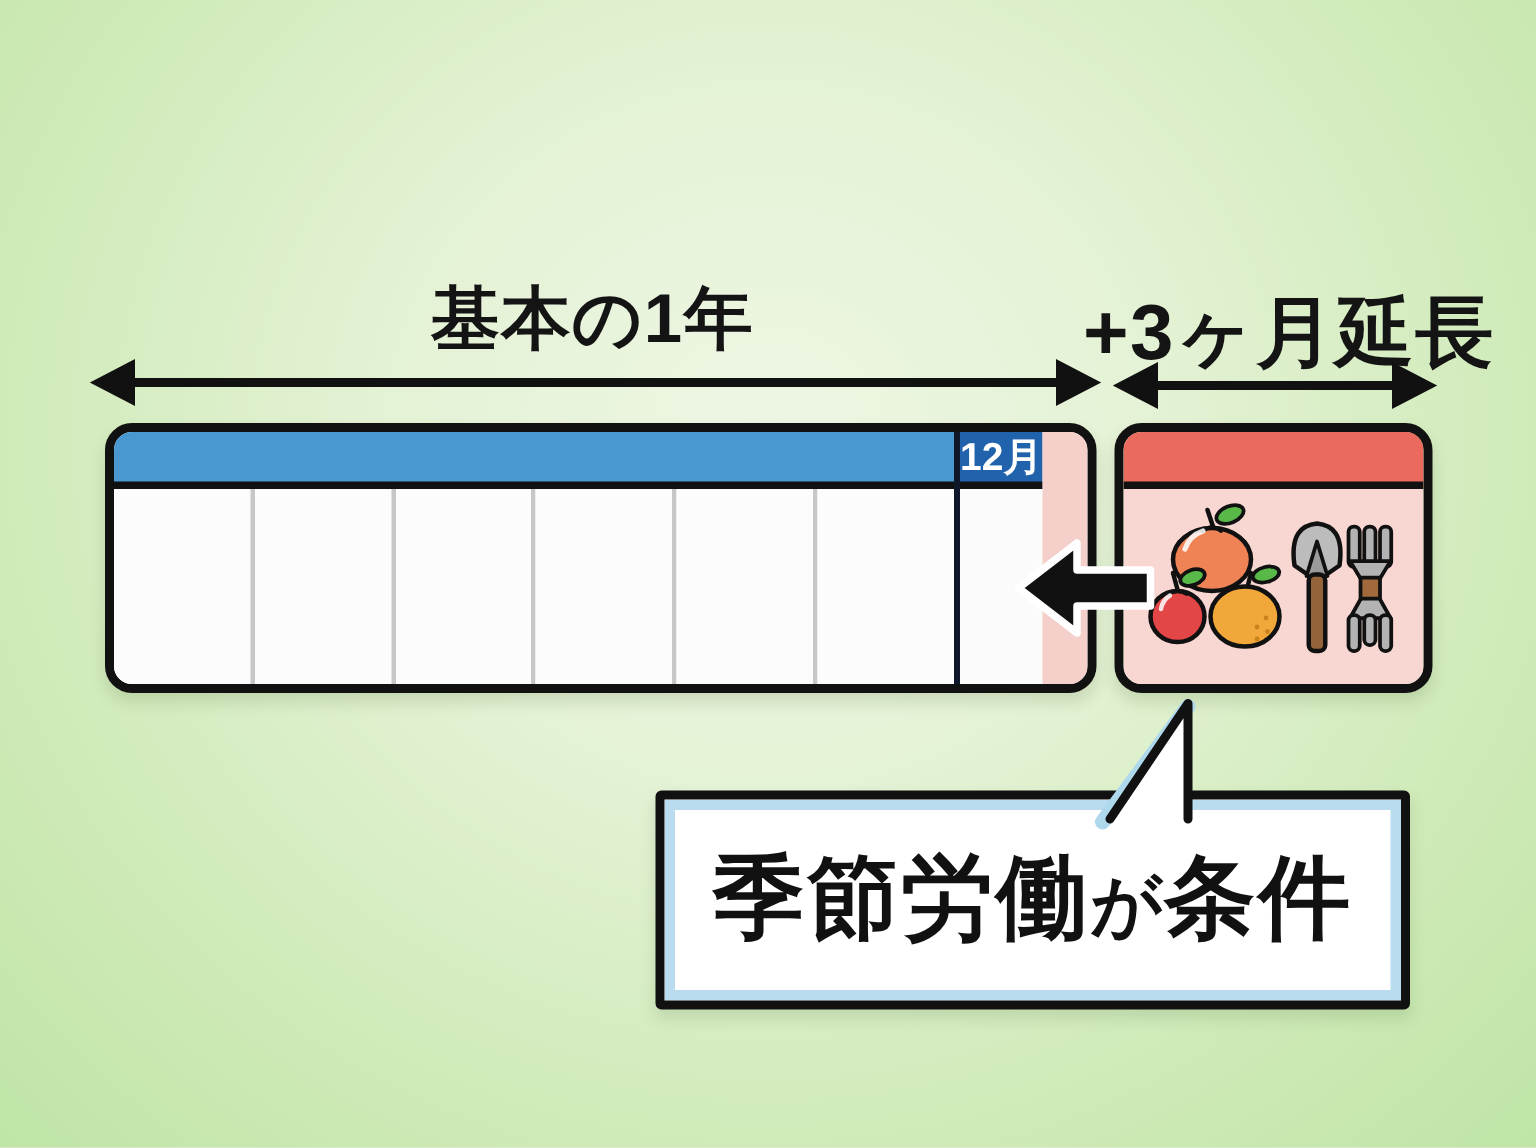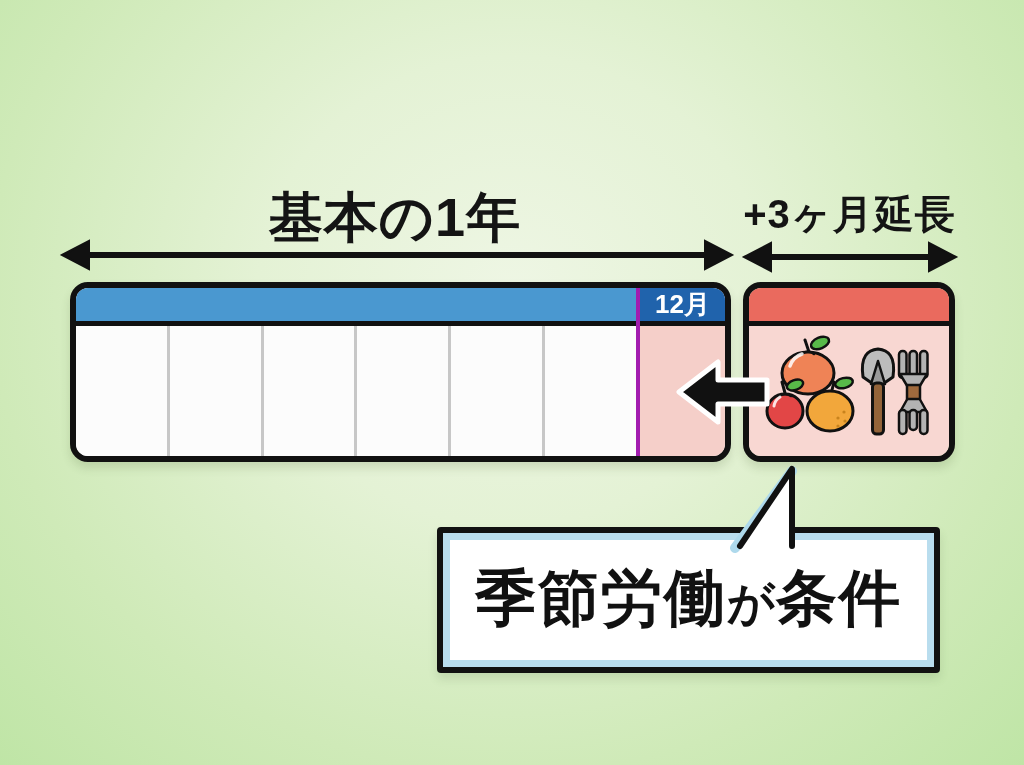--- a/index.html
+++ b/index.html
@@ -6,37 +6,37 @@
   .canvas{
     position:relative;width:1024px;height:765px;overflow:hidden;
     font-family:"Liberation Sans","DejaVu Sans",sans-serif;
     background:radial-gradient(ellipse at 50% 38%, #eef6e4 0%, #e4f2d5 35%, #cfeab8 72%, #bfe5a6 100%);
   }
   
   .span-label{
     position:absolute;color:#141414;font-weight:900;text-align:center;
     letter-spacing:1px;white-space:nowrap;
   }
-  .label-left{left:160px;top:182px;width:470px;font-size:54px;}
-  .label-right{left:722px;top:187px;width:255px;font-size:40px;}
+  .label-left{left:160px;top:182px;width:470px;font-size:46px;}
+  .label-right{left:722px;top:187px;width:255px;font-size:52px;}
   
   .overlay{position:absolute;left:0;top:0;width:1024px;height:765px;pointer-events:none;}
   
   .main-bar{
     position:absolute;left:70px;top:282px;width:661px;height:180px;
     box-sizing:border-box;border:6px solid #111;border-radius:18px;
     overflow:hidden;display:flex;background:#fbfbfb;
     box-shadow:0 6px 10px rgba(60,90,40,.16);
   }
   .col-months{flex:1;display:flex;flex-direction:column;}
   .hdr-blue{height:33px;background:#4a98d0;border-bottom:5px solid #111;}
   .cells-row{flex:1;display:flex;}
   .cell{flex:1;background:#fcfcfc;border-right:3px solid #c7c7c7;}
   .cell:last-child{border-right:none;}
-  .col-dec{width:85px;border-left:4px solid #a21caf;display:flex;flex-direction:column;}
+  .col-dec{width:85px;border-left:4px solid #0f172a;display:flex;}
   .hdr-dec{
     height:33px;background:#2063ac;border-bottom:5px solid #111;
     color:#fff;font-weight:800;font-size:26px;line-height:33px;text-align:center;
   }
   .body-dec{flex:1;background:#f5cfc9;}
   
   .ext-box{
     position:absolute;left:743px;top:282px;width:212px;height:180px;
     box-sizing:border-box;border:6px solid #111;border-radius:18px;
     overflow:hidden;display:flex;flex-direction:column;

